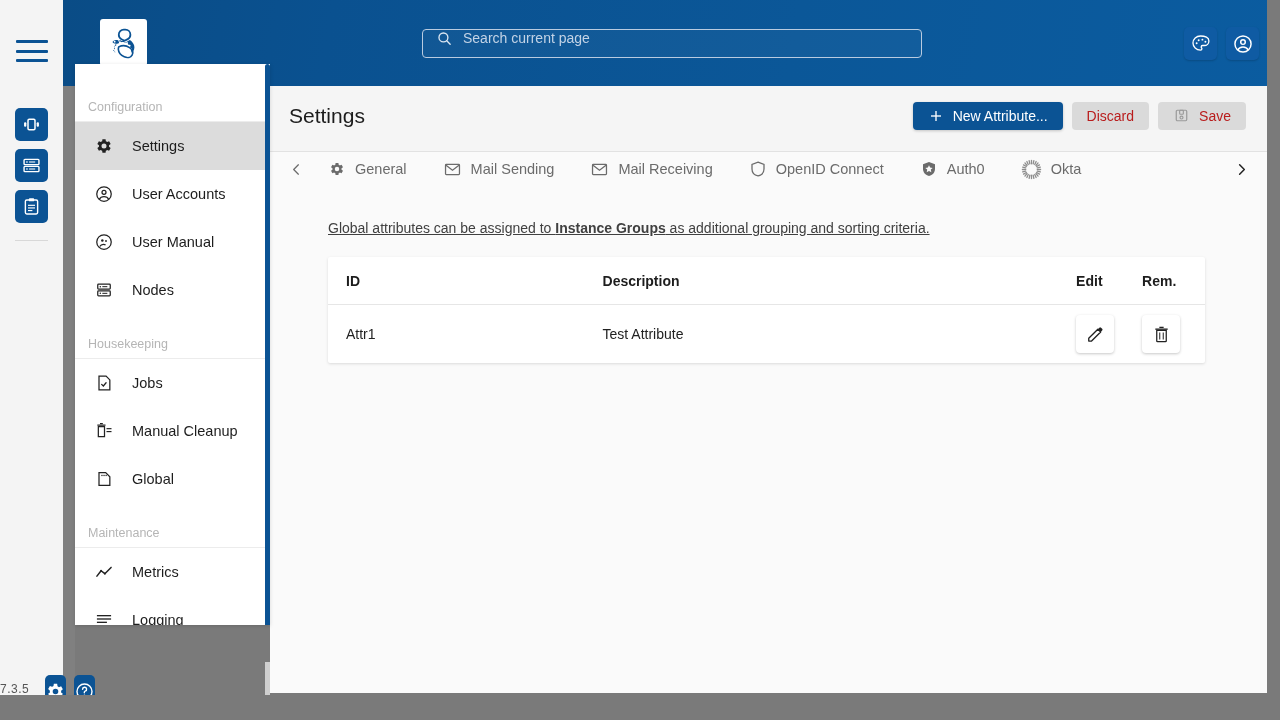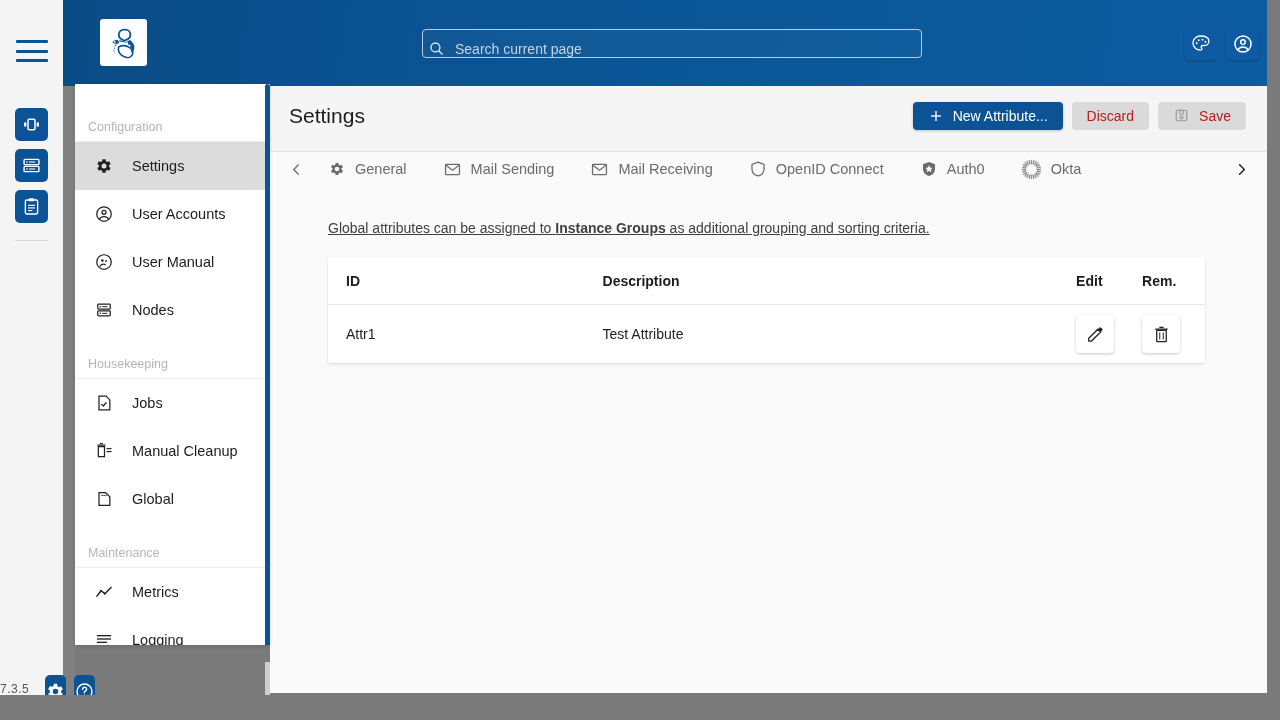--- a/index.html
+++ b/index.html
@@ -46,39 +46,39 @@
   }
   .logo-box {
     position: absolute; left: 37px; top: 19px; width: 47px; height: 47px;
     background: #ffffff; border-radius: 3px;
     display: flex; align-items: center; justify-content: center;
   }
   .search-wrap {
     position: absolute; left: 359px; top: 29px; width: 500px; height: 29px;
     border: 1px solid #b9cbe0; border-radius: 4px;
     background: rgba(255,255,255,0.03);
-    display: flex; align-items: flex-end; padding: 0 5px;
+    display: flex; align-items: flex-start; padding: 0 13px;
   }
   .search-wrap svg { flex: 0 0 auto; }
   .search-input {
     flex: 1; border: 0; outline: 0; background: transparent;
     color: #ffffff; font-size: 14px; font-family: "Liberation Sans", sans-serif;
     margin-left: 10px;
   }
   .search-input::placeholder { color: #c3d3e6; opacity: 1; }
   .hdr-actions { position: absolute; right: 21px; top: 27px; display: flex; gap: 9px; }
   .hdr-btn {
     width: 33px; height: 33px; border-radius: 5px; background: #0f5ba3; cursor: pointer;
     display: flex; align-items: center; justify-content: center;
     box-shadow: 0 1px 2px rgba(0,0,0,0.18);
   }
 
   
   .navpanel {
-    position: absolute; left: 75px; top: 84px; width: 195px; height: 561px;
+    position: absolute; left: 75px; top: 64px; width: 195px; height: 561px;
     background: #ffffff; z-index: 25; overflow: hidden;
     box-shadow: 0 1px 4px rgba(0,0,0,0.14);
   }
   .nav-scroll { position: absolute; inset: 0; padding-top: 29px; }
   .nav-section {
     padding: 0 0 0 13px; font-size: 12.5px; color: #b5b5b5;
     height: 29px; display: flex; align-items: center;
     border-bottom: 1px solid #ececec;
   }
   .nav-item {

